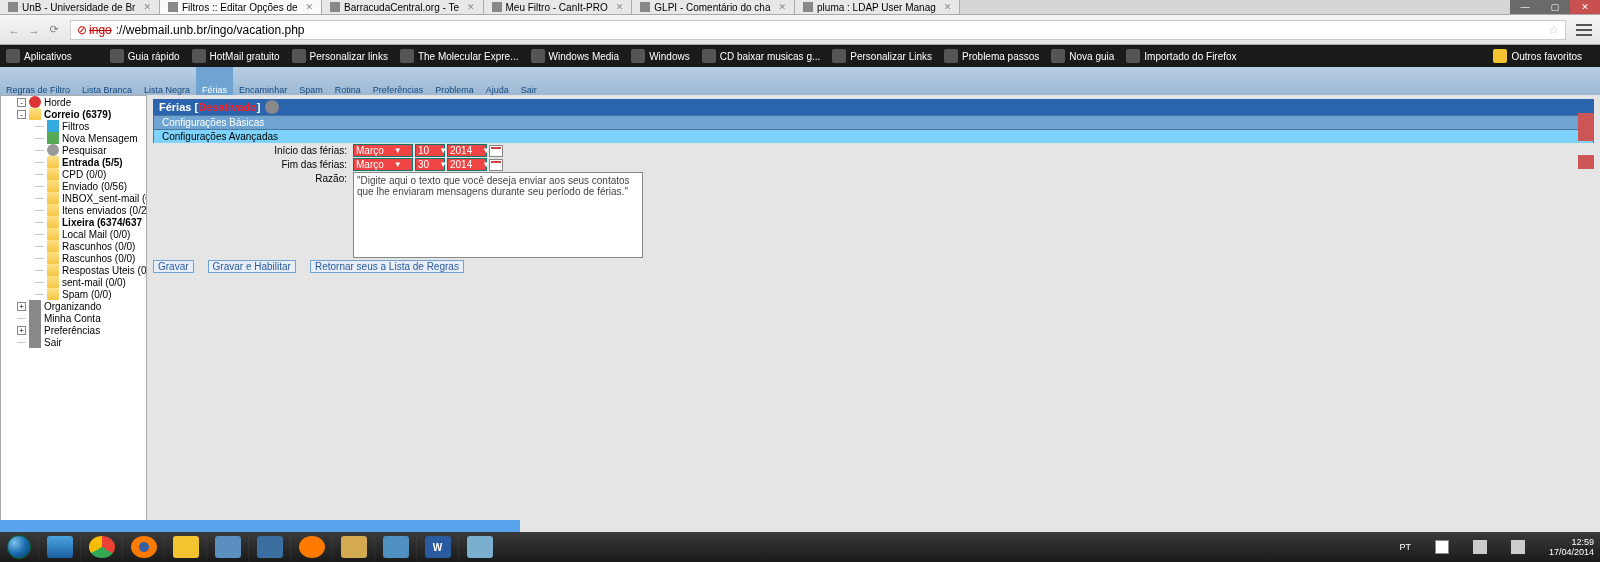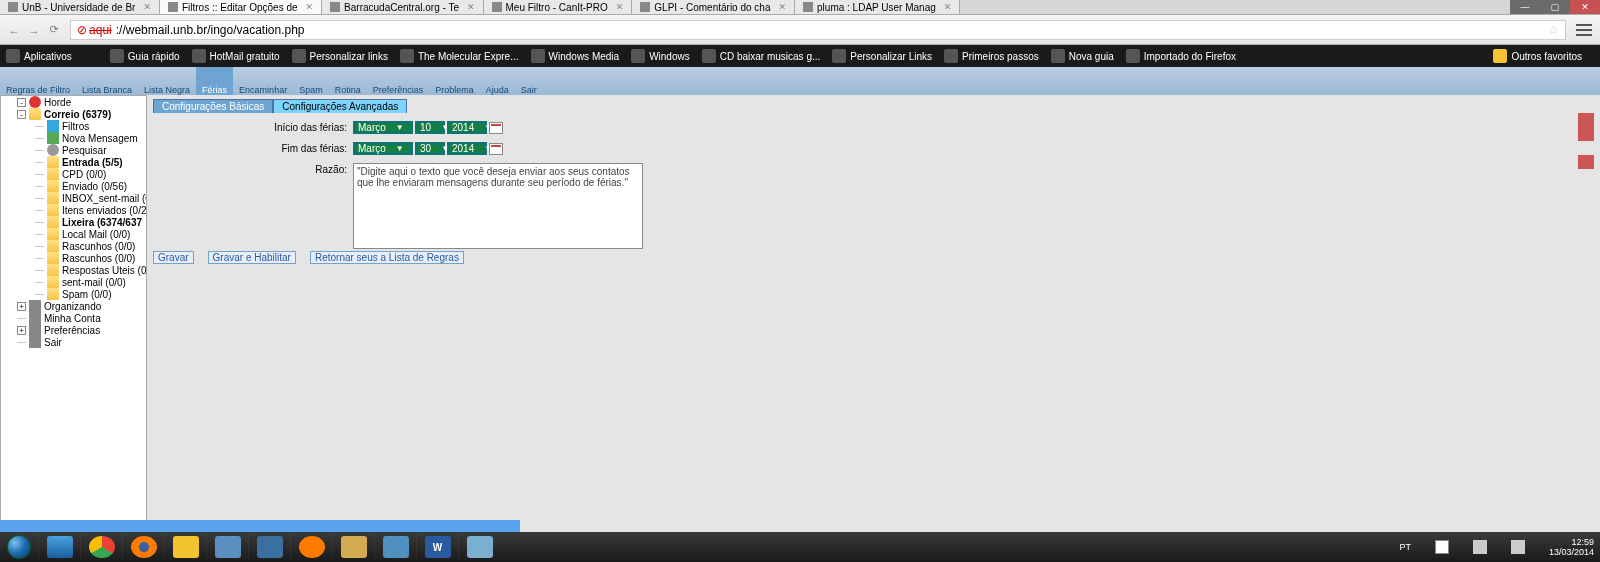--- a/index.html
+++ b/index.html
@@ -52,28 +52,28 @@
 .icon-new { background: #5a5; }
 .icon-search { background: #999; border-radius:50%; }
 .icon-pref { background: #888; }
 .bold { font-weight: bold; }
 
 
 .content { flex: 1; padding: 4px 6px; position: relative; }
 .title-bar { background: #2a64af; color: #fff; font-size: 11px; font-weight: bold; padding: 1px 6px; display: flex; align-items: center; }
 .title-status { color: #ff2020; }
 .title-gear { margin-left: 4px; width: 14px; height: 14px; background:#888; border-radius:50%; cursor:pointer; }
-.tabs { display: flex; font-size: 10px; margin-top: 0; }
+.tabs { display: flex; font-size: 10px; margin-top: 0; flex-direction: column; }
 .tab { border: 1px solid #4a74a0; background: #7dd3fc; padding: 1px 8px; cursor: pointer; border-bottom: none; }
 .tab.active { background: #6fa4d2; color: #fff; }
 .form { font-size: 10px; }
-.row { display: flex; align-items: flex-start; margin-top: 8px; }
+.row { display: flex; align-items: flex-start; margin-top: 1px; }
 .label-col { width: 200px; text-align: right; padding-right: 6px; padding-top: 1px; }
 .field-col { display: flex; align-items: center; gap: 2px; }
-.date-select { background: #15803d; color: #fff; border: 3px solid #0f766e; font-size: 10px; height: 13px; padding: 0 2px; cursor:pointer; display:flex; align-items:center; }
+.date-select { background: #ef4444; color: #fff; border: 1px solid #0f766e; font-size: 10px; height: 13px; padding: 0 2px; cursor:pointer; display:flex; align-items:center; }
 .date-select .arrow { margin-left: 10px; font-size:8px; }
 .month { width: 60px; }
 .day { width: 30px; }
 .year { width: 40px; }
 .cal-icon { width: 14px; height: 12px; border: 1px solid #888; background: #fff; cursor:pointer; position:relative; }
 .cal-icon::before { content:''; position:absolute; top:1px; left:1px; right:1px; height:2px; background:#c44; }
 .text-input { width: 280px; height: 14px; border: 1px solid #888; font-size: 10px; padding: 0 3px; }
 .textarea { width: 290px; height: 86px; border: 1px solid #888; font-size: 10px; padding: 2px 3px; resize: none; color: #444; }
 .buttons-row { margin-top: 2px; display: flex; gap: 14px; }
 .btn { background: #e8eef7; border: 1px solid #6fa4d2; color: #2a5a9f; font-size: 10px; padding: 0 4px; cursor: pointer; }
@@ -137,21 +137,21 @@
     <div class="win-btn win-close">✕</div>
   </div>
 </div>
 
 <div class="nav-bar">
   <div class="nav-arrow">←</div>
   <div class="nav-arrow">→</div>
   <div class="nav-arrow">⟳</div>
   <div class="url-bar">
     <span style="color:#c00;margin-right:2px">⊘</span>
-    <span class="url-https">aqui</span>
+    <span class="url-https">ingo</span>
     <span>://webmail.unb.br/ingo/vacation.php</span>
     <span class="url-star">☆</span>
   </div>
   <div class="menu-icon">
       <span></span>
       <span></span>
       <span></span>
     </div>
 </div>
 
@@ -188,21 +188,21 @@
       <div class="bm-item">
         <span class="bm-icon"></span>
         <span>CD baixar musicas g...</span>
       </div>
       <div class="bm-item">
         <span class="bm-icon"></span>
         <span>Personalizar Links</span>
       </div>
       <div class="bm-item">
         <span class="bm-icon"></span>
-        <span>Primeiros passos</span>
+        <span>Problema passos</span>
       </div>
       <div class="bm-item">
         <span class="bm-icon"></span>
         <span>Nova guia</span>
       </div>
       <div class="bm-item">
         <span class="bm-icon"></span>
         <span>Importado do Firefox</span>
       </div>
     </div>
@@ -362,20 +362,26 @@
         <span class="tree-icon icon-pref"></span>
         <span>Preferências</span>
       </div>
       <div class="tree-item tree-indent1">
         <span class="tree-dash">—</span>
         <span class="tree-icon icon-pref"></span>
         <span>Sair</span>
       </div>
     </div>
   <div class="content">
+    <div class="title-bar">
+      <span>Férias [</span>
+      <span class="title-status">Desativado</span>
+      <span>]</span>
+      <span class="title-gear"></span>
+    </div>
     <div class="tabs">
       <div class="tab active">Configurações Básicas</div>
       <div class="tab">Configurações Avançadas</div>
     </div>
     <div class="form">
       <div class="row">
         <div class="label-col">Início das férias:</div>
         <div class="field-col">
           <div class="date-select month">
               <span>Março</span>
@@ -467,16 +473,16 @@
   <div class="tb-app">
       <div class="tb-app-icon" style="background:#7aafd0;"></div>
     </div>
   <div class="tray">
     <span>PT</span>
     <span class="tray-icon" style="background:#fff;border:1px solid #888;"></span>
     <span class="tray-icon" style="background:#ccc;"></span>
     <span class="tray-icon" style="background:#ccc;"></span>
     <div class="tray-time">
       <div>12:59</div>
-      <div>13/03/2014</div>
+      <div>17/04/2014</div>
     </div>
   </div>
 </div>
 
 </body></html>

